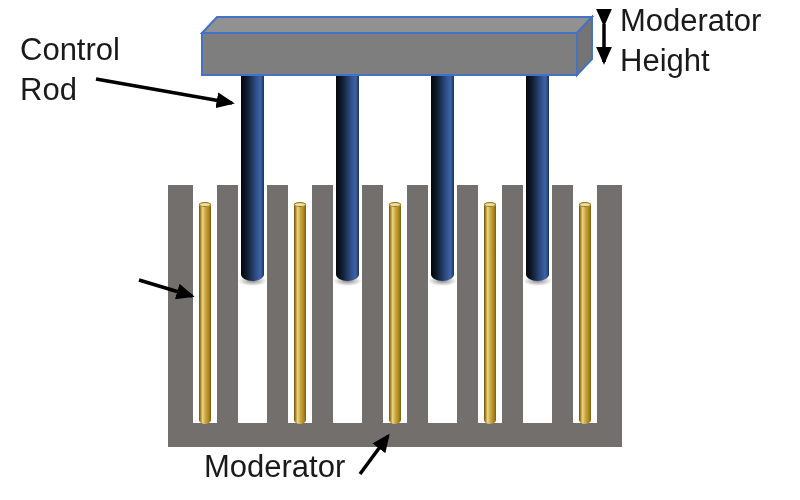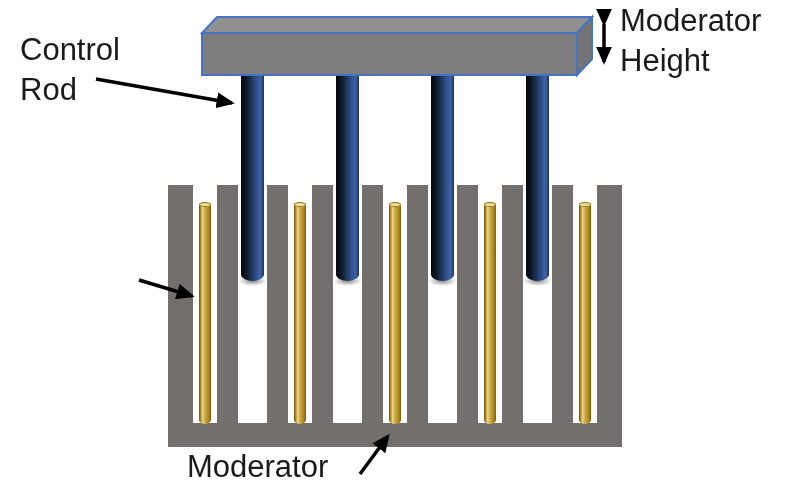--- a/index.html
+++ b/index.html
@@ -133,16 +133,16 @@
     </defs>
     <line class="arrow" x1="96" y1="79" x2="232" y2="103" marker-end="url(#head)"></line>
     <line class="arrow" x1="139" y1="280" x2="192" y2="296" marker-end="url(#head)"></line>
     <line class="arrow" x1="360" y1="474" x2="388" y2="436" marker-end="url(#head)"></line>
     <line class="arrow" x1="604" y1="24" x2="604" y2="62" marker-start="url(#head)" marker-end="url(#head)"></line>
   </svg>
 
   <div class="label" style="left:20px;top:30px;width:132px;">Control Rod</div>
 
 
-  <div class="label nowrap" style="left:187px;top:447px;">Moderator</div>
+  <div class="label nowrap" style="left:204px;top:447px;">Moderator</div>
 
   <div class="label" style="left:620px;top:1px;width:180px;">Moderator Height</div>
 </div>
 
 </body></html>

